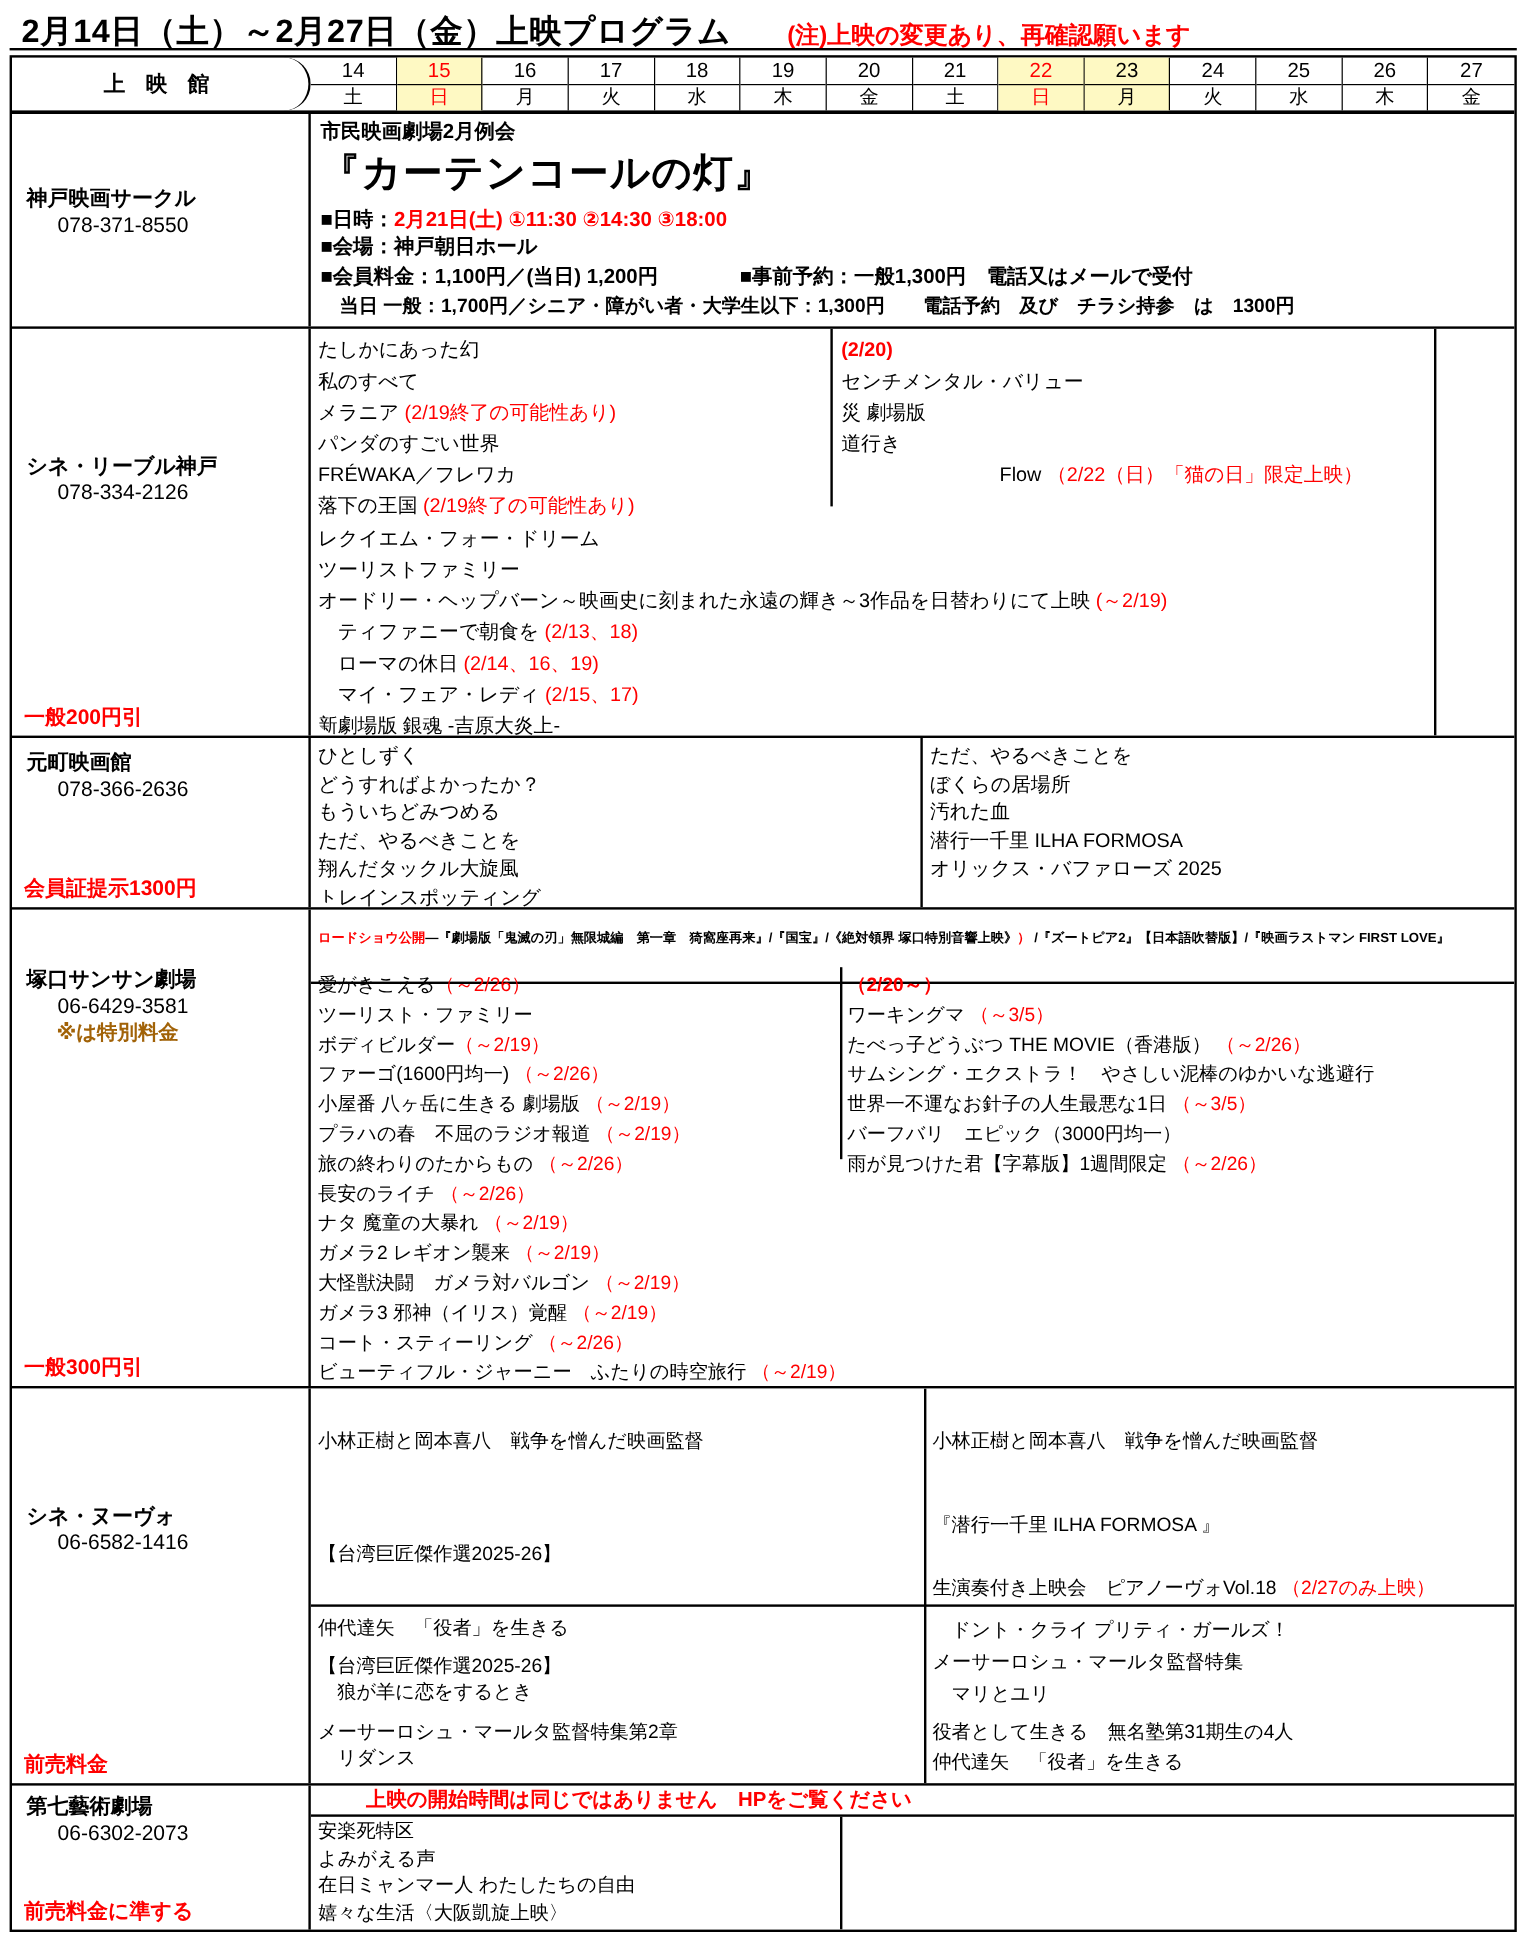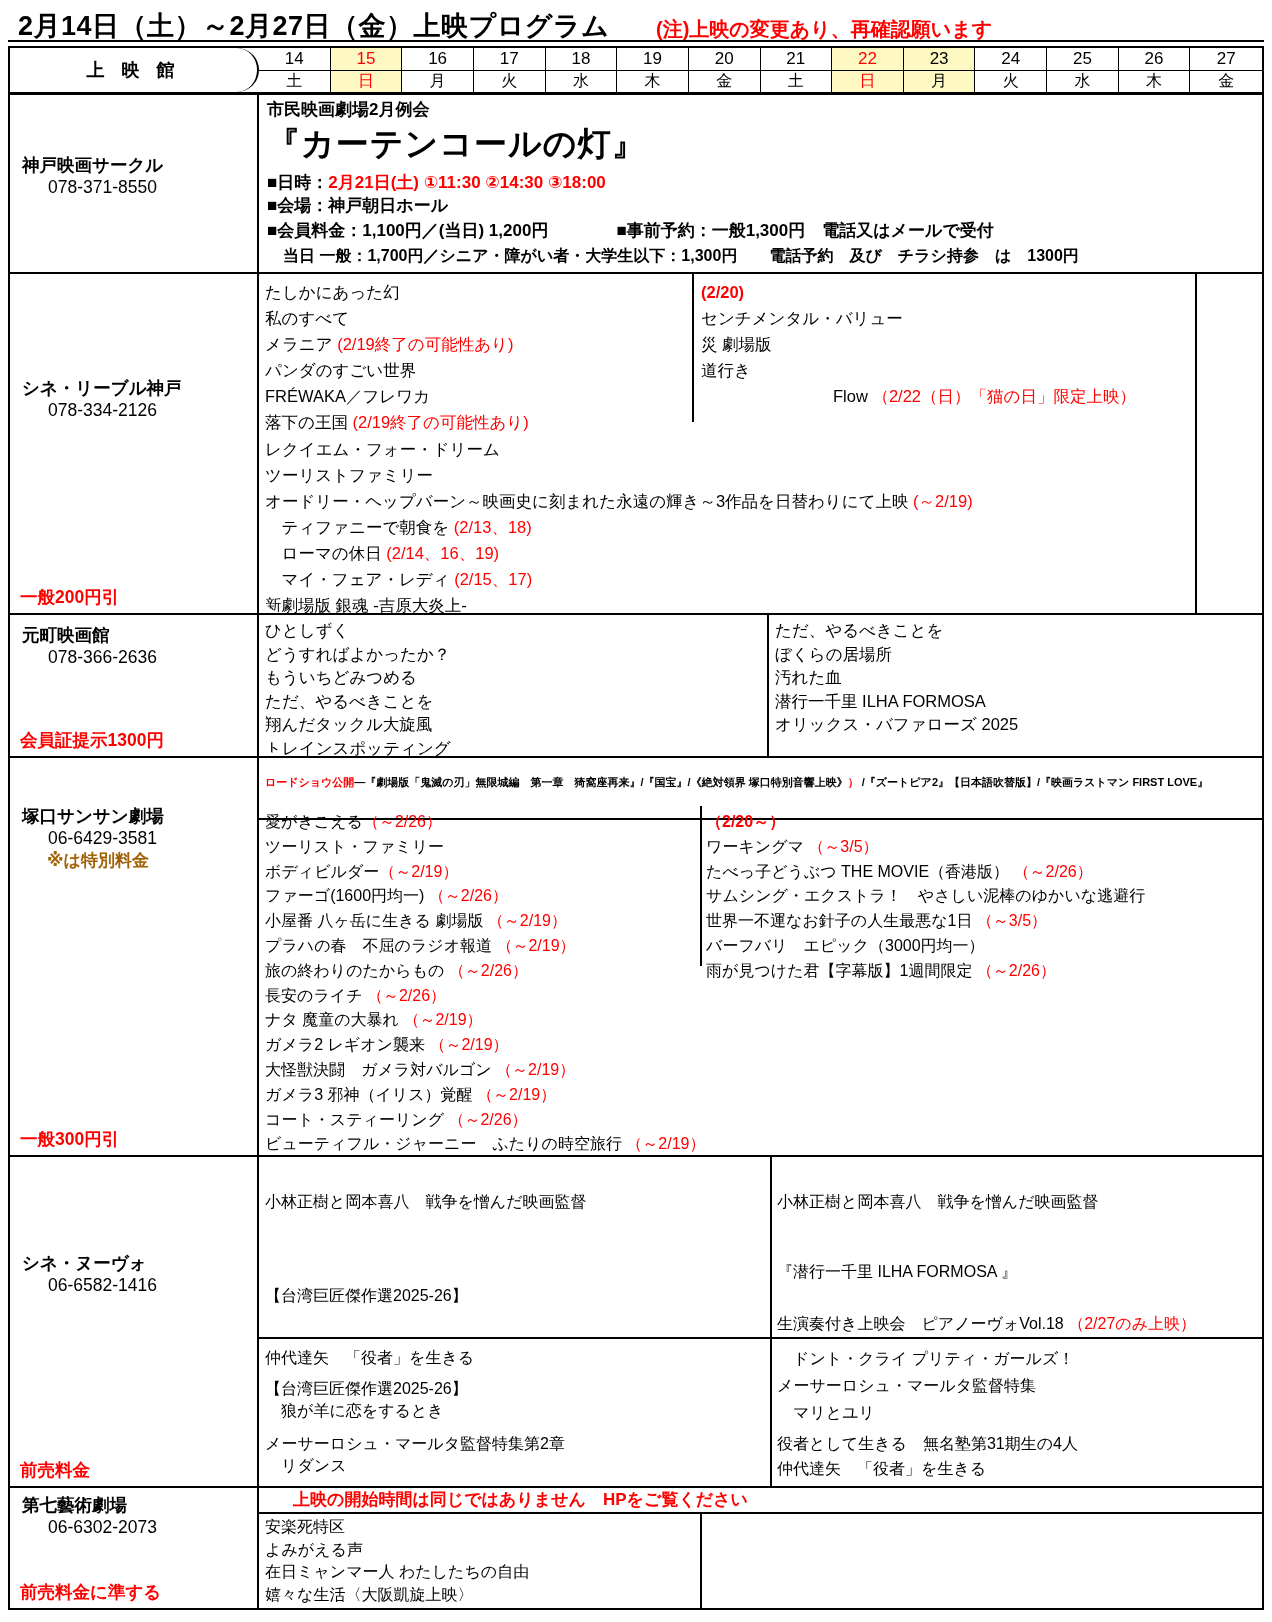--- a/index.html
+++ b/index.html
@@ -56,21 +56,21 @@
   .main4{left:6px;top:52px;width:440px;line-height:24.8px;font-size:16px;}
   .right4{left:447px;top:52px;width:556px;line-height:24.8px;font-size:16px;}
   
   .subline{position:absolute;left:0;right:0;top:180px;border-top:2px solid #000;}
   .tl5{left:6px;top:0;width:500px;line-height:22px;font-size:16px;}
   .tr5{left:518px;top:0;width:480px;line-height:22px;font-size:16px;}
   .bl5{left:6px;top:186px;width:500px;line-height:22.5px;font-size:16px;}
   .br5{left:518px;top:186px;width:480px;line-height:22.5px;font-size:16px;}
   
   .notice6{position:absolute;left:0;right:0;top:0;height:24px;border-bottom:2px solid #000;
-           padding-left:34px;font-size:17px;line-height:24px;}
+           padding-left:46px;font-size:17px;line-height:24px;}
   .main6{left:6px;top:28px;width:560px;line-height:22.5px;font-size:16px;}
   .vline{position:absolute;width:0;border-left:2px solid #000;}
 </style>
 </head>
 <body>
 
 <div id="titlebar">
   <div id="maintitle">2月14日（土）～2月27日（金）上映プログラム</div>
   <div id="titlenote">(注)上映の変更あり、再確認願います</div>
 </div>

